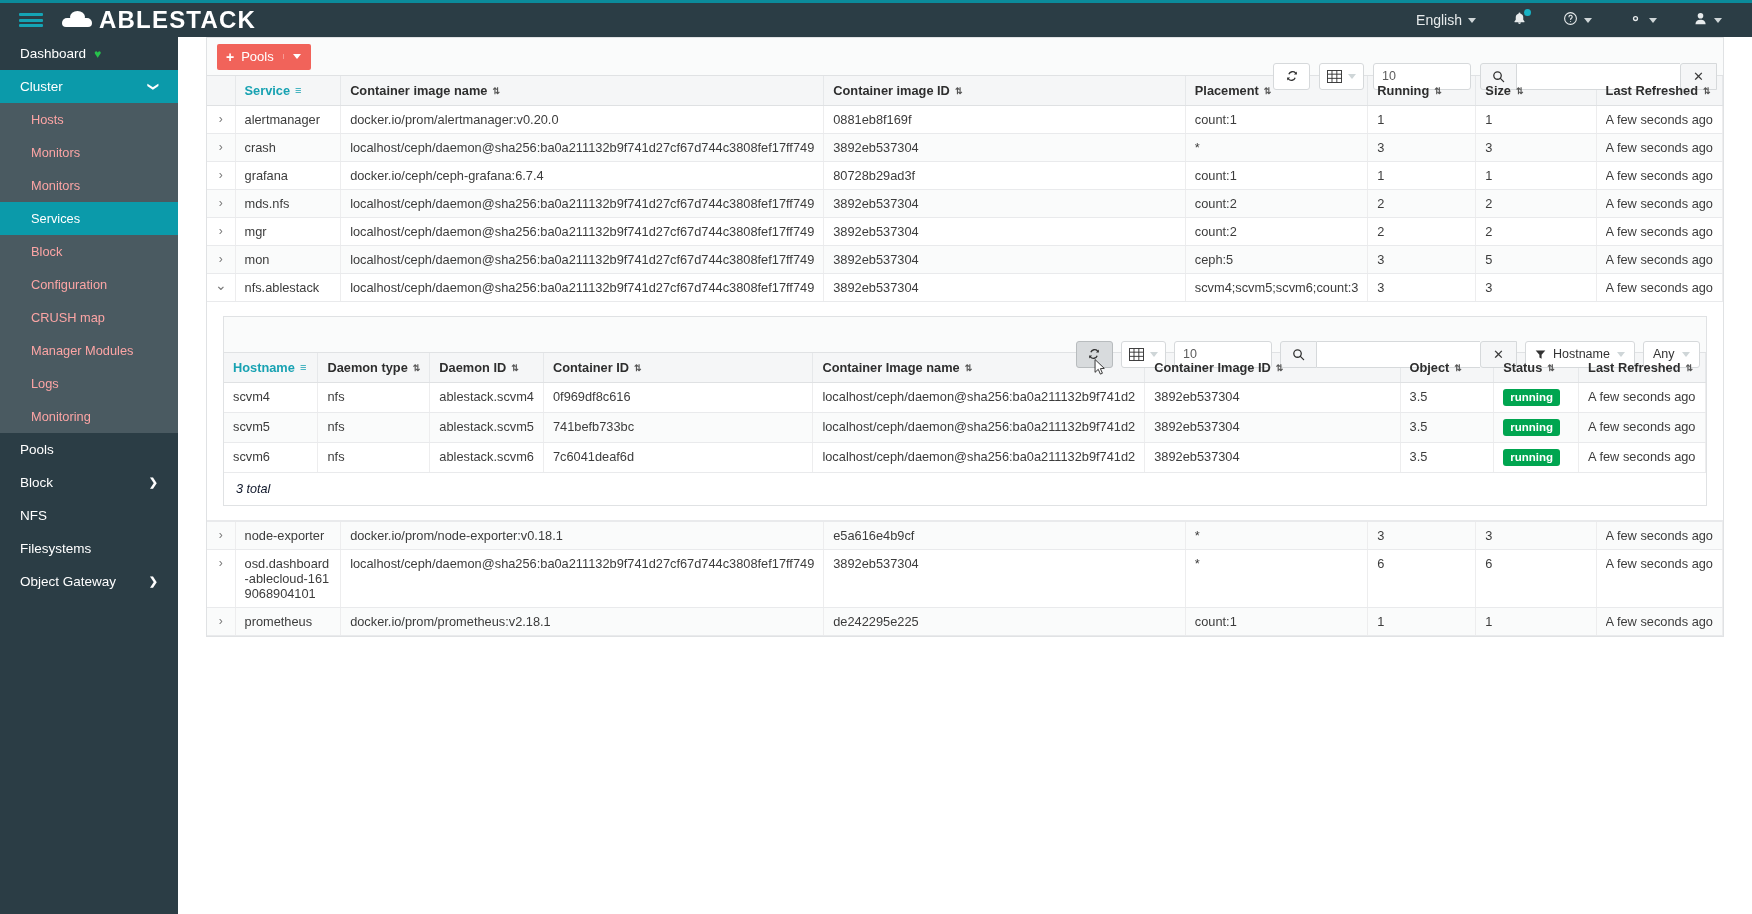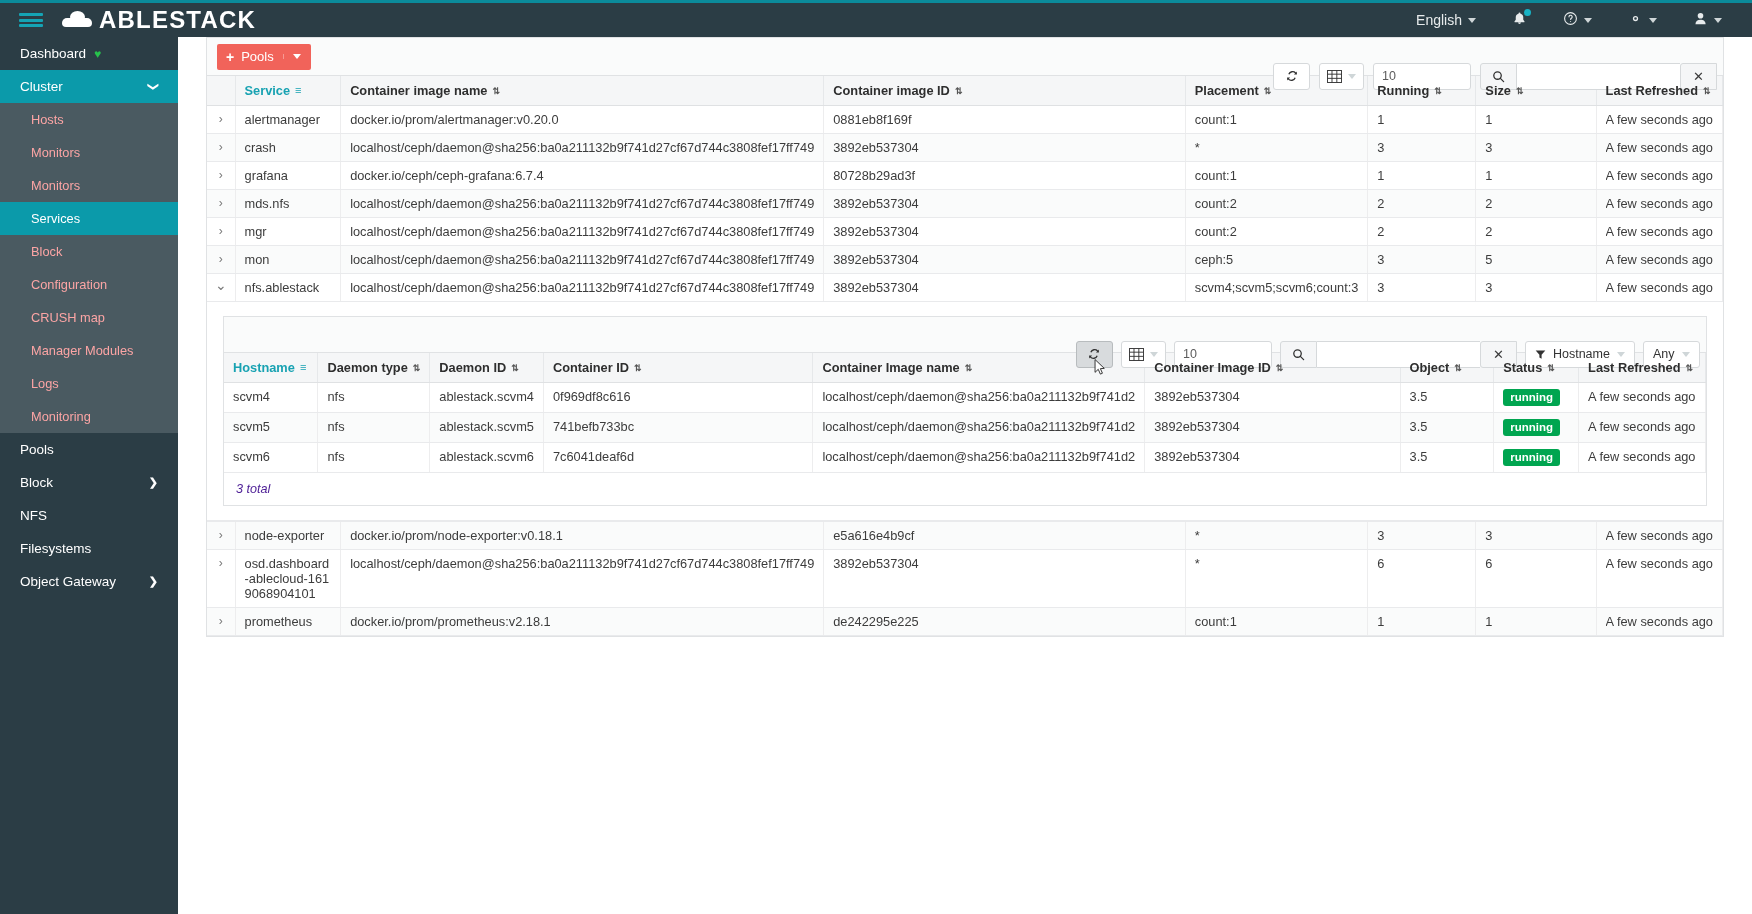--- a/index.html
+++ b/index.html
@@ -113,21 +113,21 @@
 
   
   .nested-wrap { background:#fff; padding:14px 16px 14px 16px; border-bottom:1px solid #e9eaec; }
   .nested-panel { border:1px solid #e0e2e4; }
   .nested-toolbar { height:36px; display:flex; align-items:center; background:#fafbfb; border-bottom:1px solid #e0e2e4; padding:0 6px; }
   .nested-toolbar .tb-right { gap:8px; }
   .badge-running {
     display:inline-block; background:#00a550; color:#fff; font-size:11.5px; font-weight:bold;
     padding:2px 7px; border-radius:3px; line-height:13px;
   }
-  .total-bar { padding:9px 12px; font-size:12.6px; font-style:italic; color:#4c1d95; background:#fff; }
+  .total-bar { padding:9px 12px; font-size:12.6px; font-style:italic; color:#0f172a; background:#fff; }
 
   
   .footer { height:38px; display:flex; align-items:center; padding:0 12px; background:#fff; border-top:1px solid #e9eaec; }
   .footer .ft-text { font-size:12.6px; font-style:italic; color:#4a4a4a; }
   .pager { margin-left:auto; display:flex; }
   .pg {
     min-width:21px; height:23px; border:1px solid #dfe1e3; margin-left:-1px; background:#fff;
     display:flex; align-items:center; justify-content:center; font-size:12.5px; color:#1aa3b3; cursor:pointer;
     padding:0 7px;
   }

